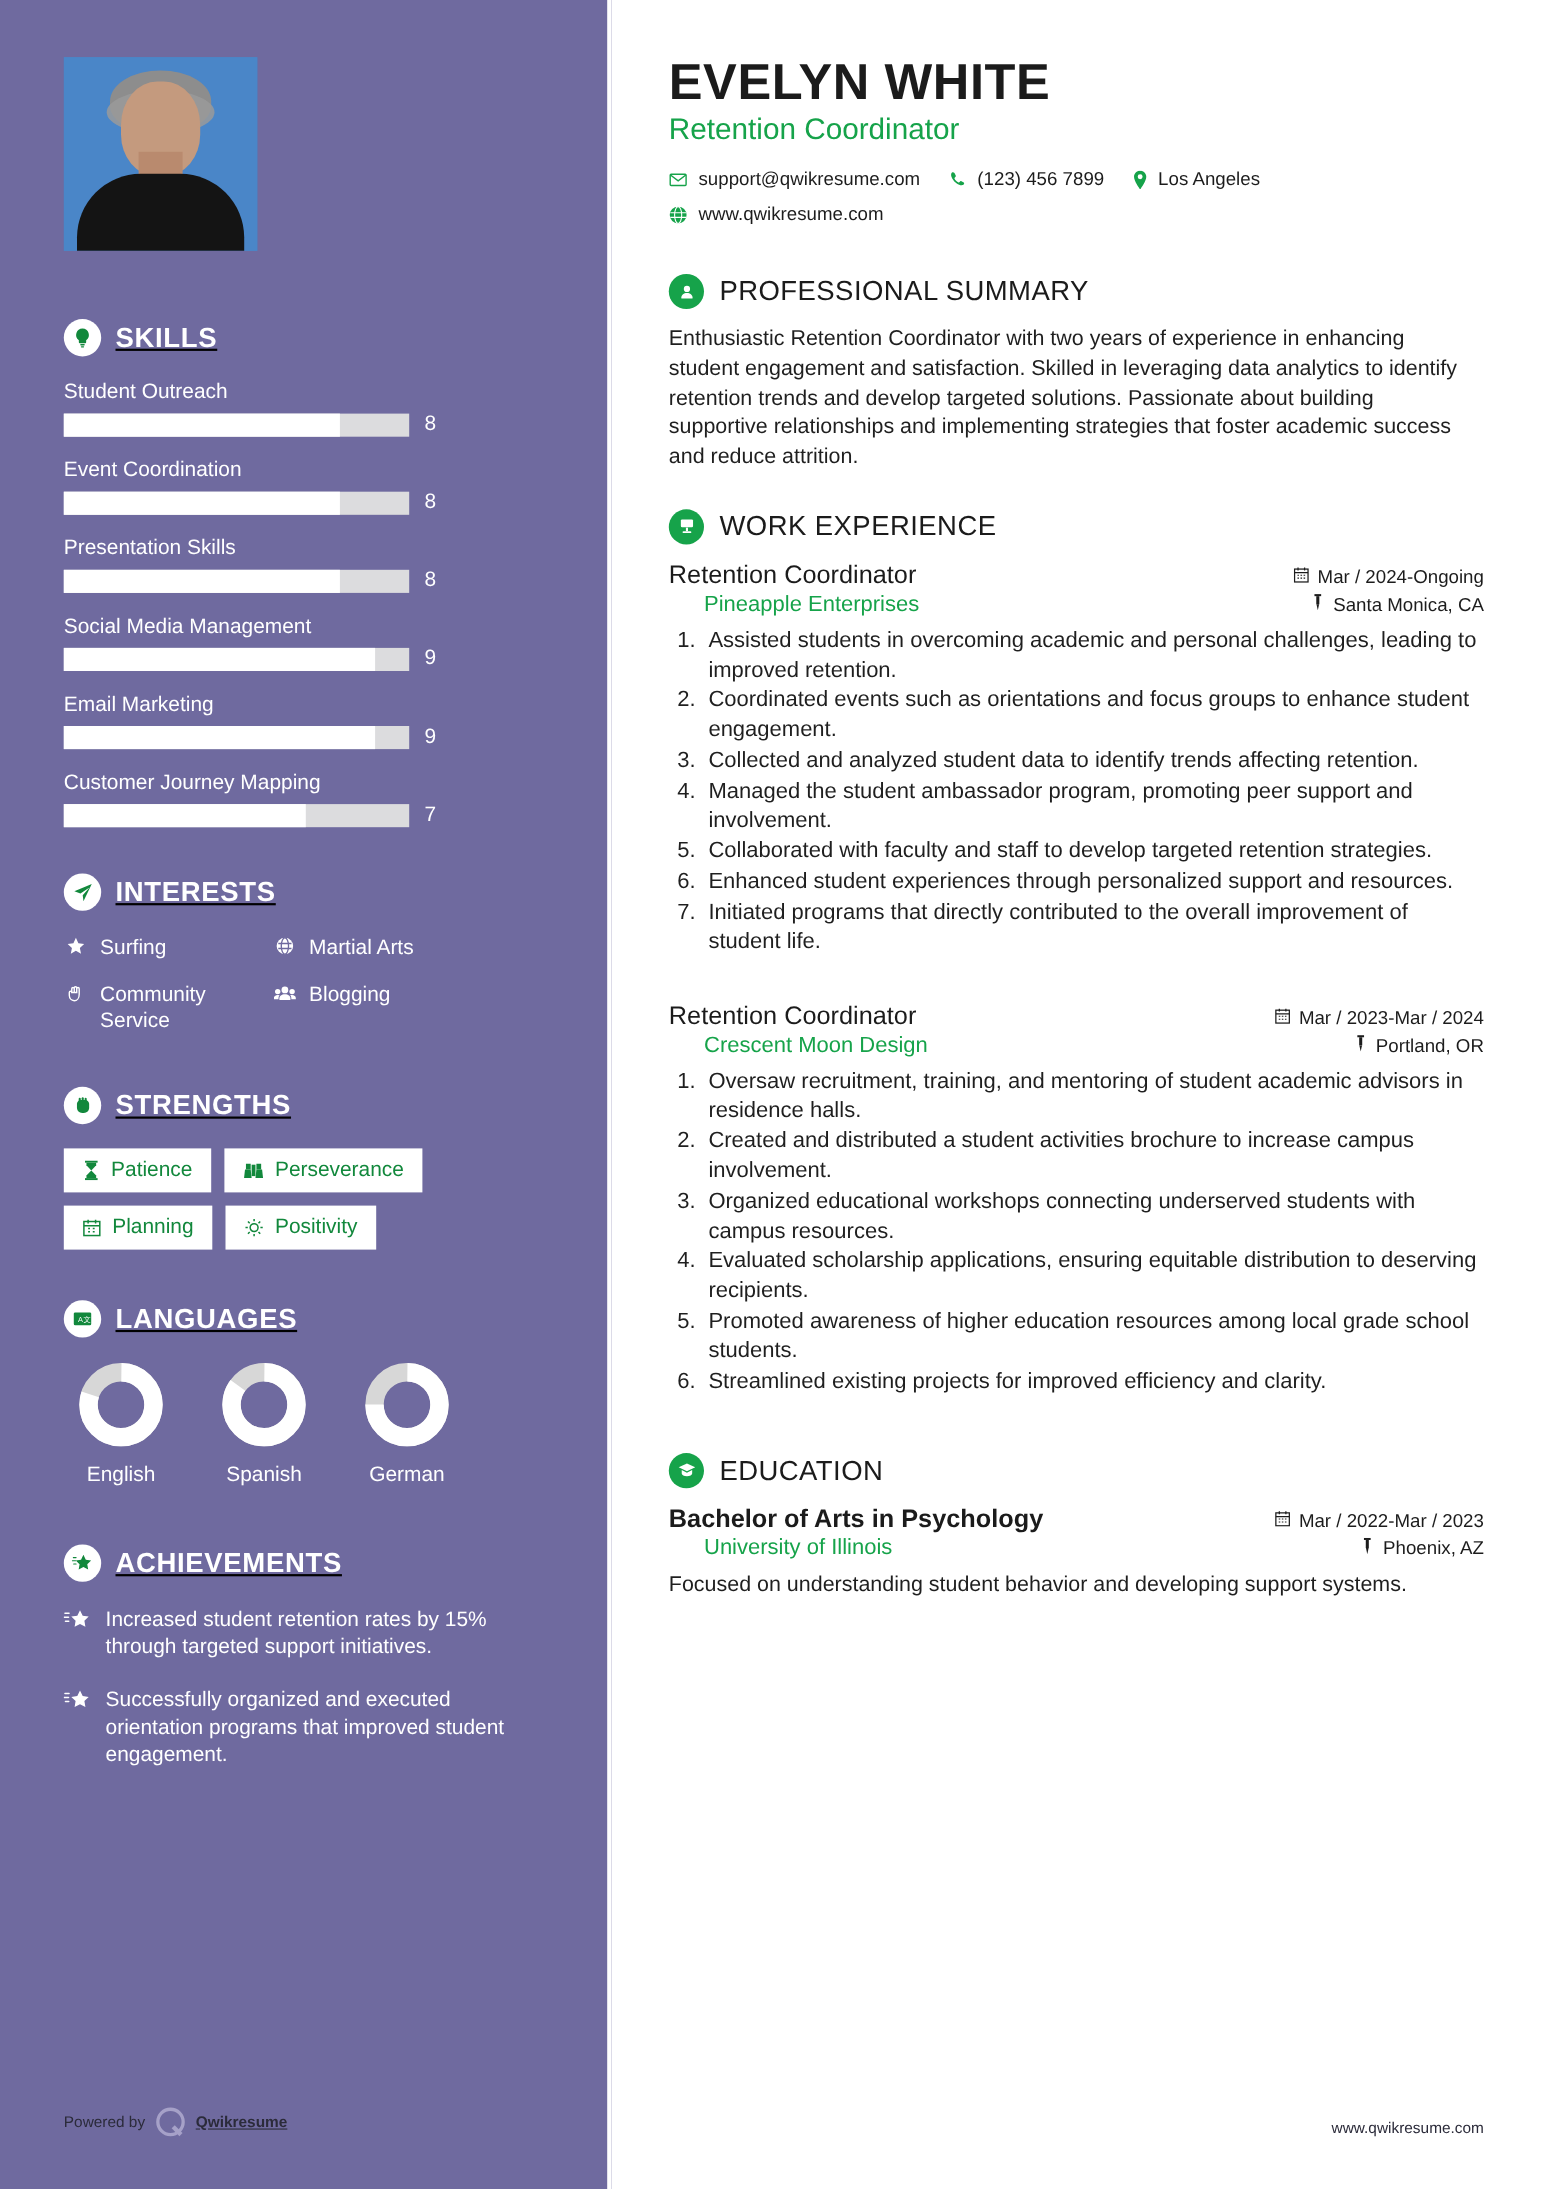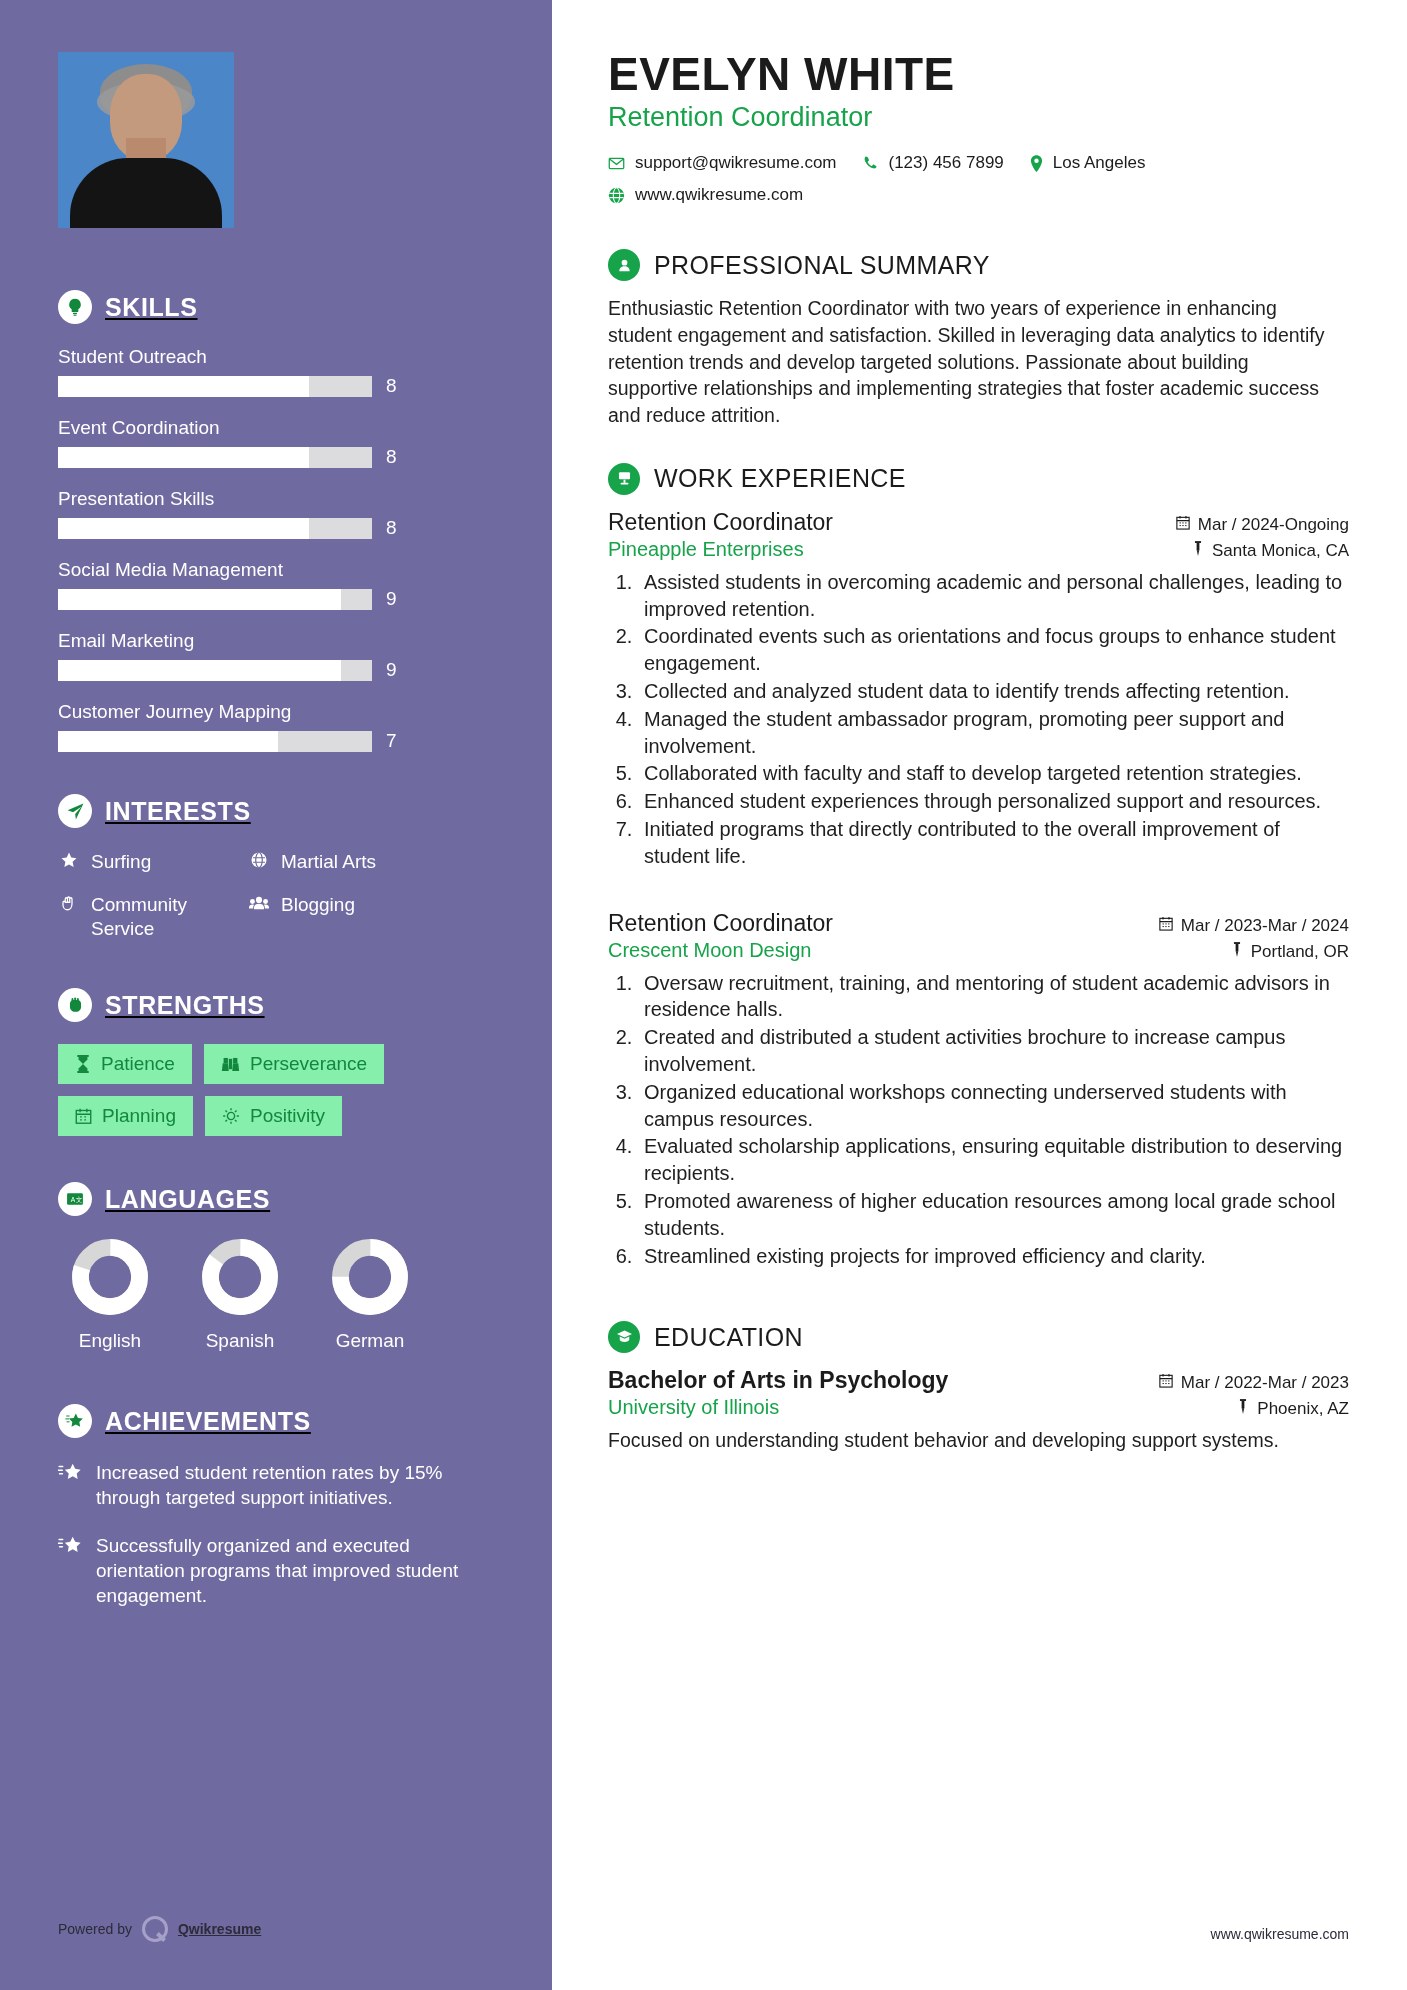--- a/index.html
+++ b/index.html
@@ -146,21 +146,21 @@
   .int-item .gl { flex: 0 0 22px; display:flex; align-items:center; justify-content:center; padding-top:1px; }
 
   
   .str-grid {
     display: flex;
     flex-wrap: wrap;
     gap: 12px;
     margin-bottom: 46px;
   }
   .str-chip {
-    background: #86efac;
+    background: #ffffff;
     color: #12883c;
     font-size: 19px;
     padding: 9px 17px;
     display: flex;
     align-items: center;
     gap: 10px;
     white-space: nowrap;
   }
   .str-chip .gl { display:flex; align-items:center; }
 
@@ -312,21 +312,21 @@
     gap: 8px;
     white-space: nowrap;
   }
   .job-sub {
     display: flex;
     justify-content: space-between;
     align-items: baseline;
     margin-top: 2px;
     margin-bottom: 8px;
   }
-  .job-company { font-size: 20px; color: #16a34a; }
+  .job-company { font-size: 20px; color: #16a34a; margin-left: 32px; }
   ol.bullets {
     margin: 0 0 0 30px;
     padding: 0;
     font-size: 20px;
     line-height: 1.34;
     color: #1f1f1f;
   }
   ol.bullets li { margin-bottom: 1px; padding-left: 6px; }
   .job-gap { height: 30px; }
 

